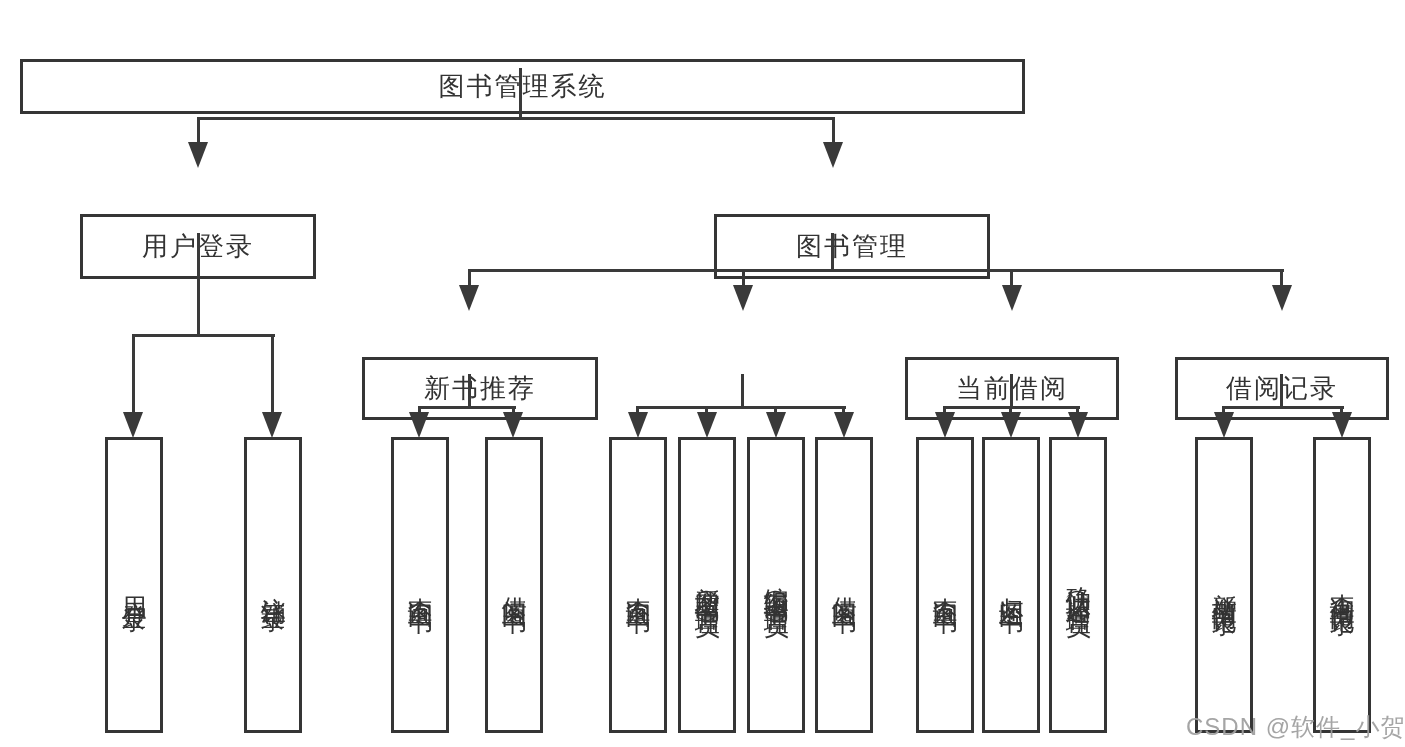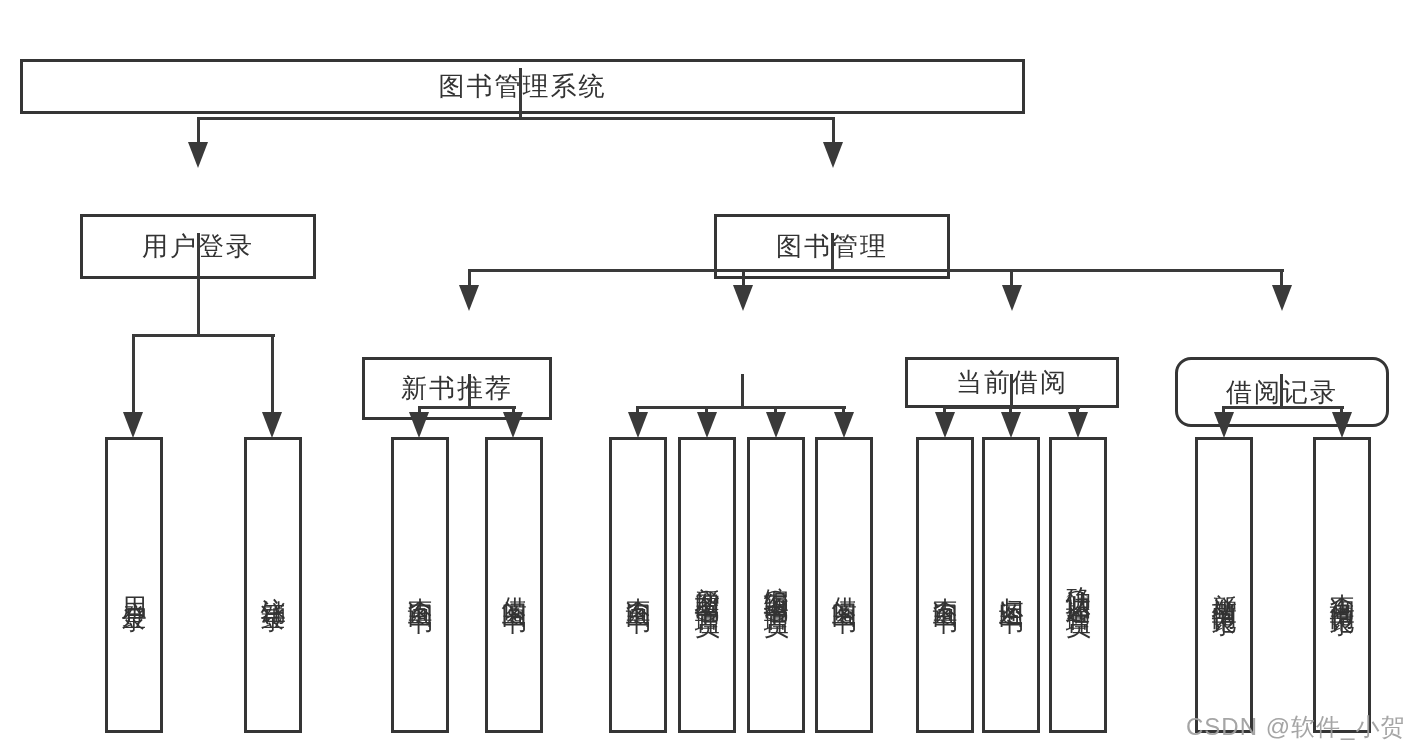--- a/index.html
+++ b/index.html
@@ -47,21 +47,21 @@
   <div class="line" style="left:519px;top:68px;width:3px;height:52px;"></div>
   <div class="line" style="left:197px;top:117px;width:638px;height:3px;"></div>
   <div class="line" style="left:197px;top:117px;width:3px;height:28px;"></div>
   <div class="line" style="left:832px;top:117px;width:3px;height:28px;"></div>
   <div class="arrow" style="left:188px;top:142px;"></div>
   <div class="arrow" style="left:823px;top:142px;"></div>
 
   <div class="node h" style="left:80px;top:168px;width:236px;height:65px;">
     <span>用户登录</span>
   </div>
-  <div class="node h" style="left:714px;top:168px;width:236px;height:65px;">
+  <div class="node h" style="left:714px;top:168px;width:276px;height:65px;">
     <span>图书管理</span>
   </div>
 
   <div class="line" style="left:197px;top:233px;width:3px;height:104px;"></div>
   <div class="line" style="left:132px;top:334px;width:143px;height:3px;"></div>
   <div class="line" style="left:132px;top:334px;width:3px;height:80px;"></div>
   <div class="line" style="left:271px;top:334px;width:3px;height:80px;"></div>
   <div class="arrow" style="left:123px;top:412px;"></div>
   <div class="arrow" style="left:262px;top:412px;"></div>
 
@@ -69,27 +69,27 @@
   <div class="line" style="left:468px;top:269px;width:816px;height:3px;"></div>
   <div class="line" style="left:468px;top:269px;width:3px;height:19px;"></div>
   <div class="line" style="left:742px;top:269px;width:3px;height:19px;"></div>
   <div class="line" style="left:1010px;top:269px;width:3px;height:19px;"></div>
   <div class="line" style="left:1280px;top:269px;width:3px;height:19px;"></div>
   <div class="arrow" style="left:459px;top:285px;"></div>
   <div class="arrow" style="left:733px;top:285px;"></div>
   <div class="arrow" style="left:1002px;top:285px;"></div>
   <div class="arrow" style="left:1272px;top:285px;"></div>
 
-  <div class="node h" style="left:362px;top:311px;width:190px;height:63px;">
+  <div class="node h" style="left:362px;top:311px;width:236px;height:63px;">
     <span>新书推荐</span>
   </div>
-  <div class="node h" style="left:905px;top:311px;width:214px;height:51px;">
+  <div class="node h" style="left:905px;top:311px;width:214px;height:63px;">
     <span>当前借阅</span>
   </div>
-  <div class="node h" style="left:1175px;top:311px;width:214px;height:70px;border-radius:16px;">
+  <div class="node h" style="left:1175px;top:311px;width:214px;height:63px;">
     <span>借阅记录</span>
   </div>
 
   <div class="line" style="left:468px;top:374px;width:3px;height:35px;"></div>
   <div class="line" style="left:418px;top:406px;width:98px;height:3px;"></div>
   <div class="line" style="left:418px;top:406px;width:3px;height:10px;"></div>
   <div class="line" style="left:512px;top:406px;width:3px;height:10px;"></div>
   <div class="arrow" style="left:409px;top:412px;"></div>
   <div class="arrow" style="left:503px;top:412px;"></div>
 

